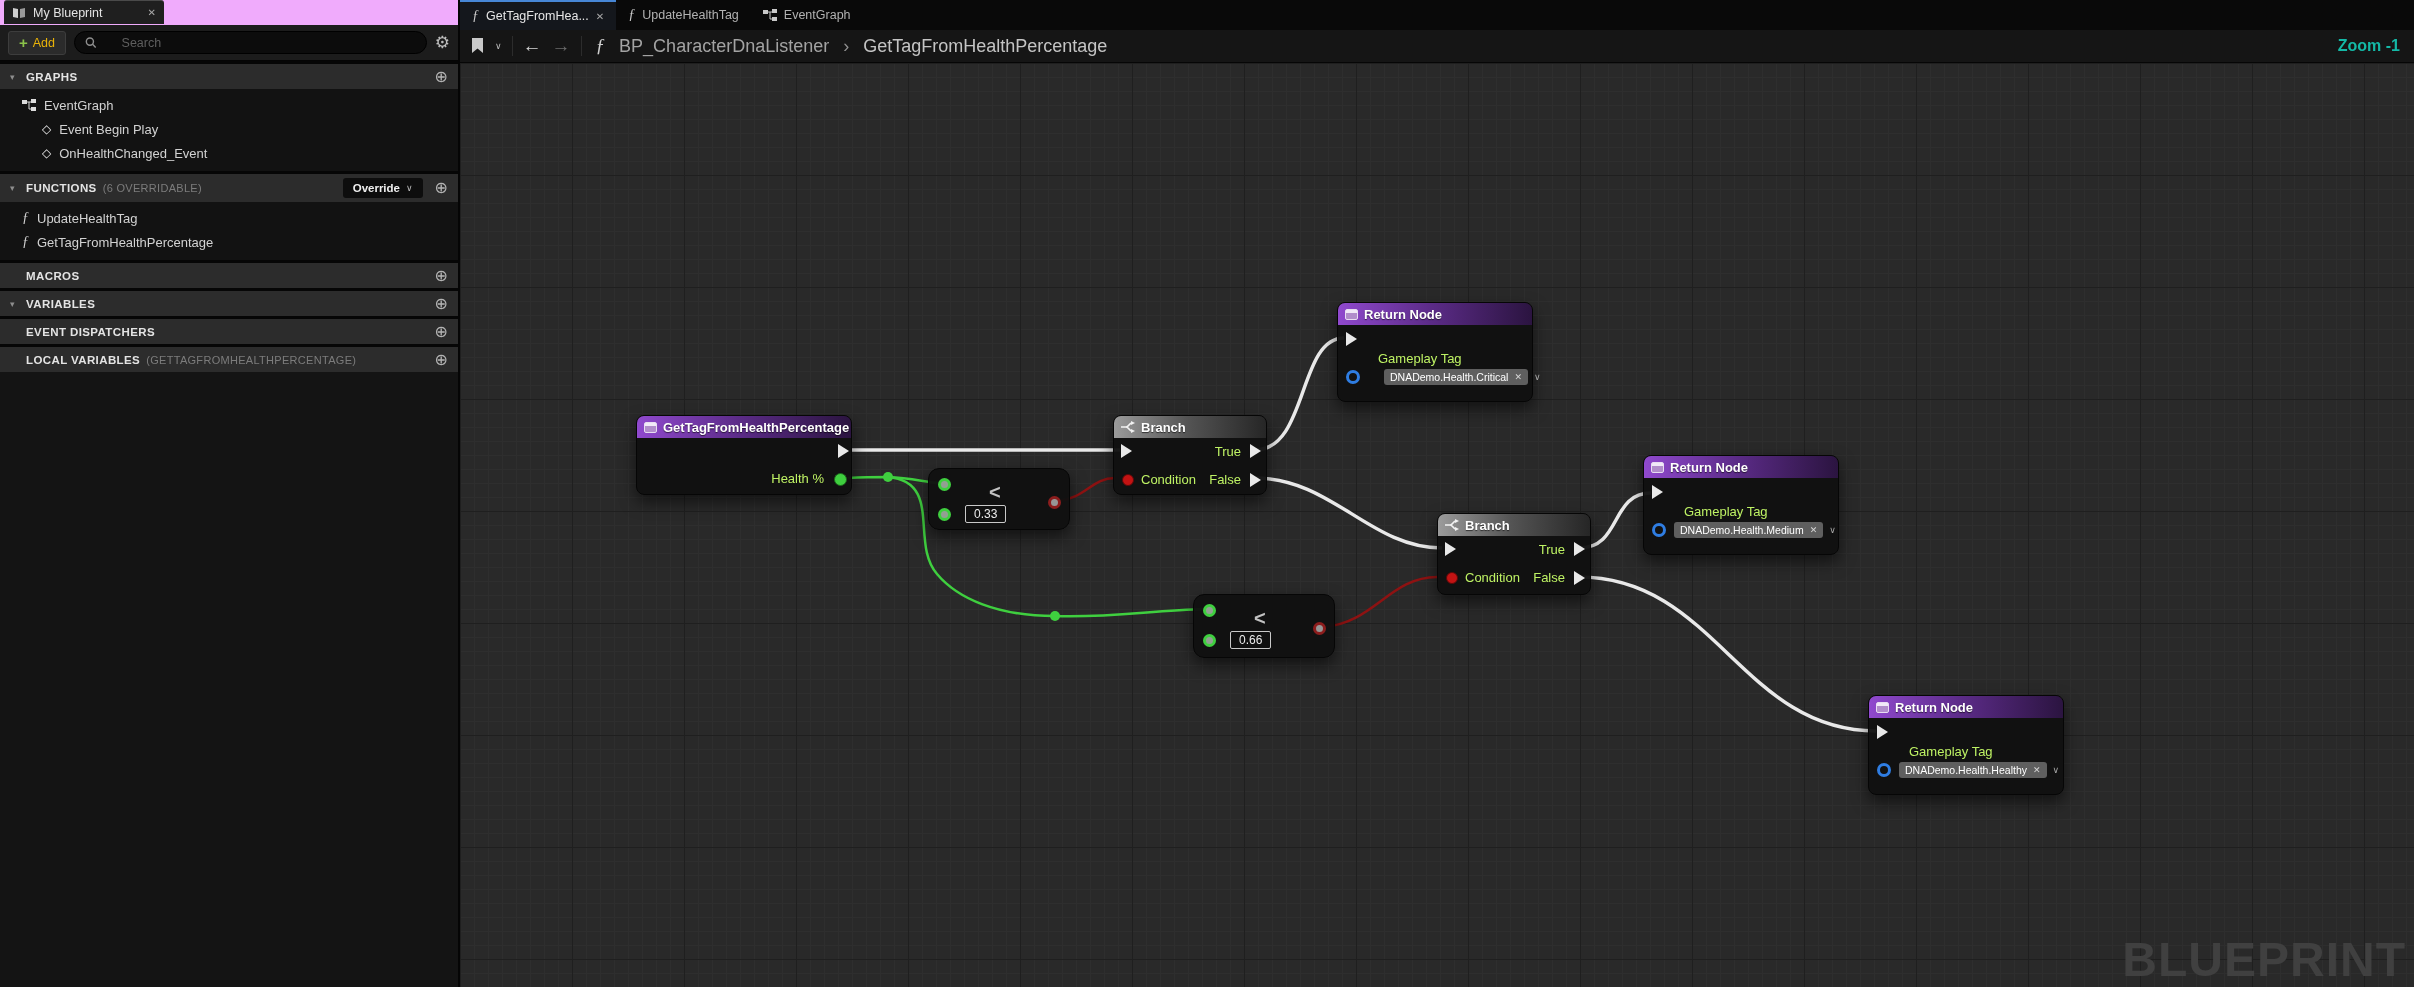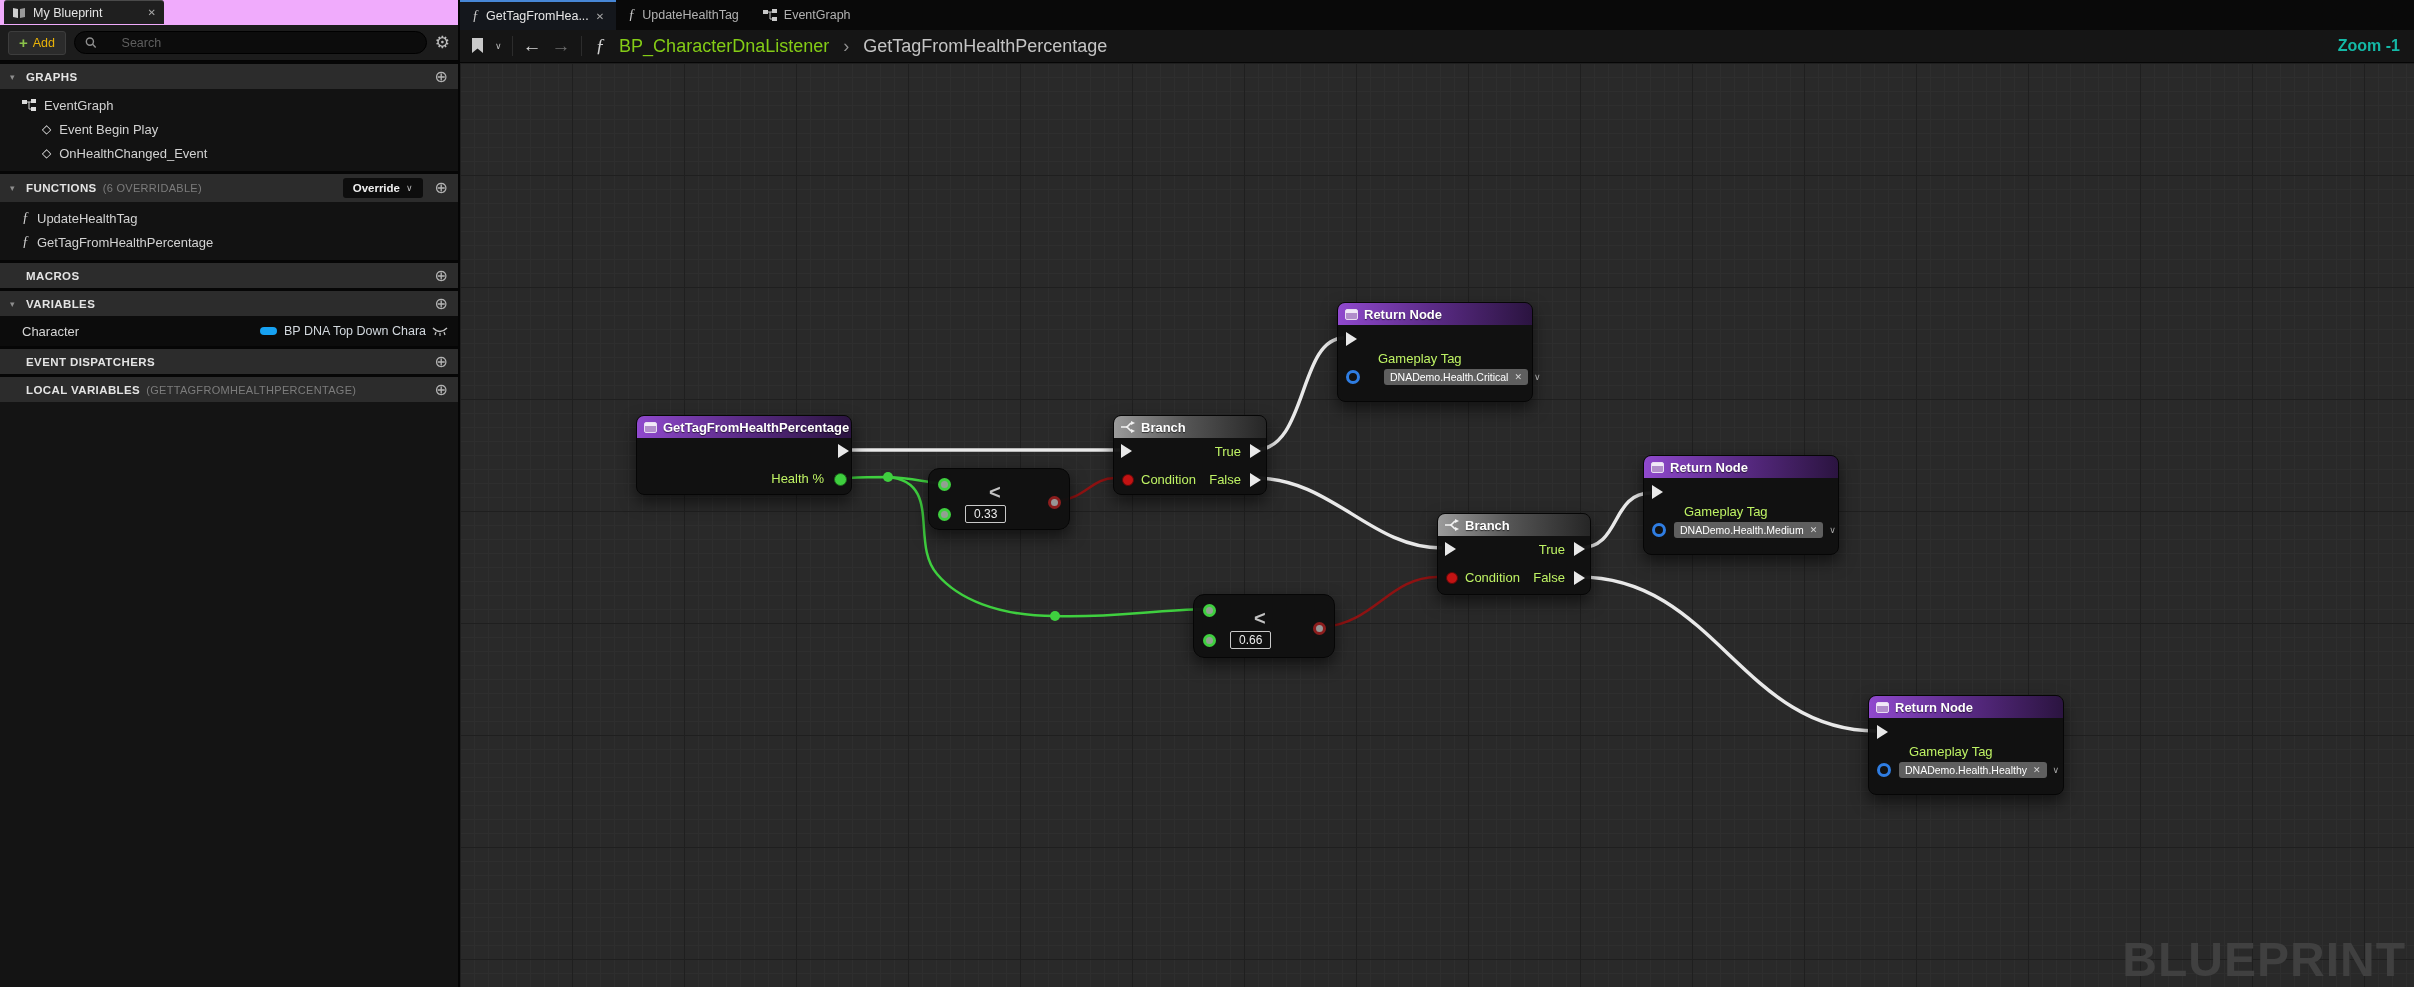--- a/index.html
+++ b/index.html
@@ -61,21 +61,21 @@
   .gtab { display:flex; align-items:center; gap:7px; padding:0 12px; color:#b2b2b2; font-size:12.5px; }
   .gtab.active { background:#14171c; border-top:2px solid #4787d6; color:#e6e6e6; }
   .gtab .gtab-icon { color:#c9c9c9; }
   .graph-toolbar { position:absolute; left:0; top:30px; right:0; height:33px; background:#151515;
                    border-bottom:1px solid #060606; display:flex; align-items:center; gap:10px; padding:0 10px;
                    z-index:5; }
   .tb-sep { width:1px; height:20px; background:#2c2c2c; }
   .tb-ic { color:#d8d8d8; font-size:19px; font-weight:bold; }
   .tb-ic.dim { color:#6d6d6d; }
   .tb-fn { font-family:"Liberation Serif",serif; font-style:italic; color:#cfcfcf; font-size:19px; margin:0 4px; }
-  .crumb-root { color:#84cc16; font-size:18px; }
+  .crumb-root { color:#a3a3a3; font-size:18px; }
   .crumb-sep { color:#8f8f8f; font-size:18px; margin:0 4px; }
   .crumb-cur { color:#c4c4c4; font-size:18px; }
   .zoom-label { margin-left:auto; color:#14b8a6; font-size:16px; font-weight:bold; padding-right:4px; }
 
   #canvas { position:absolute; left:0; top:63px; right:0; bottom:0; background-color:#292929;
     background-image:
       linear-gradient(to right,#1f1f1f 1px,transparent 1px),
       linear-gradient(to bottom,#1f1f1f 1px,transparent 1px),
       linear-gradient(to right,#2e2e2e 1px,transparent 1px),
       linear-gradient(to bottom,#2e2e2e 1px,transparent 1px);
@@ -204,31 +204,20 @@
       <span class="plus-circle">⊕</span>
     </div>
 
     <div class="sec-gap"></div>
     <div class="sec-header">
       <span class="sec-caret">▾</span>
       <span class="sec-title">VARIABLES</span>
       <span class="sec-spacer"></span>
       <span class="plus-circle">⊕</span>
     </div>
-    <div class="char-row">
-      <span class="char-name">Character</span>
-      <span class="type-pill"></span>
-      <span class="char-type">BP DNA Top Down Chara</span>
-      <svg class="eye-ic" width="16" height="9" viewBox="0 0 16 9">
-        <path d="M1 1 Q8 8 15 1" fill="none" stroke="#c2c2c2" stroke-width="1.4"></path>
-        <line x1="4" y1="5" x2="3" y2="8" stroke="#c2c2c2" stroke-width="1.2"></line>
-        <line x1="8" y1="6" x2="8" y2="9" stroke="#c2c2c2" stroke-width="1.2"></line>
-        <line x1="12" y1="5" x2="13" y2="8" stroke="#c2c2c2" stroke-width="1.2"></line>
-      </svg>
-    </div>
 
     <div class="sec-gap"></div>
     <div class="sec-header">
       <span class="sec-caret empty">▾</span>
       <span class="sec-title">EVENT DISPATCHERS</span>
       <span class="sec-spacer"></span>
       <span class="plus-circle">⊕</span>
     </div>
 
     <div class="sec-gap"></div>

